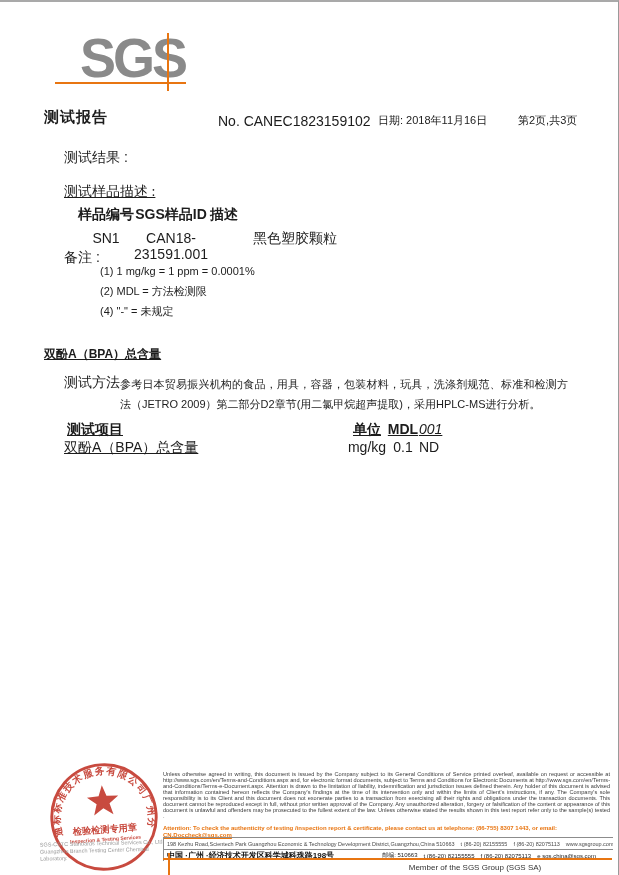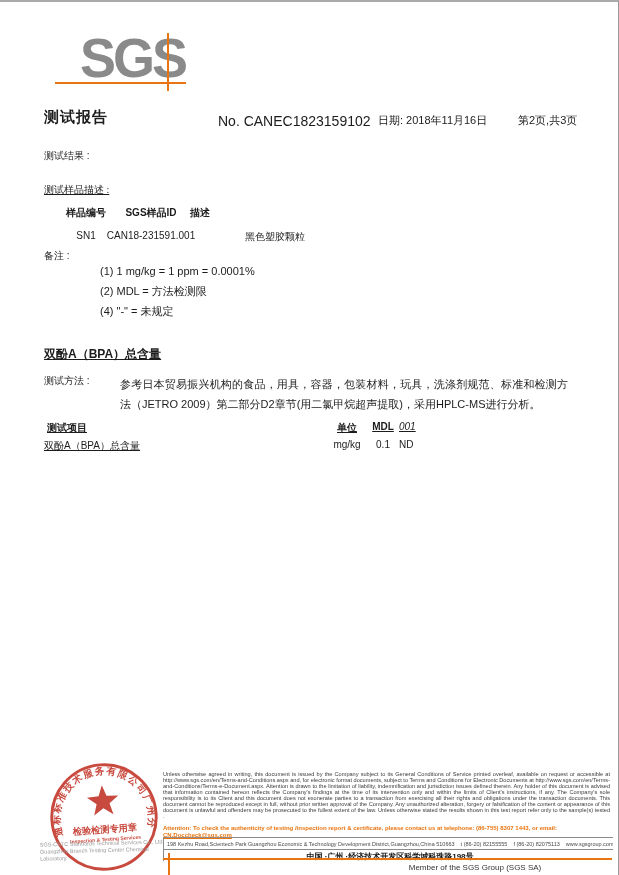--- a/index.html
+++ b/index.html
@@ -12,21 +12,21 @@
   
   .logo-text{left:80px;top:28px;font-size:54px;font-weight:bold;color:#8a8a8a;
     letter-spacing:-3px;line-height:1;transform:scaleY(1.04);}
   .logo-hline{left:55px;top:80px;width:131px;height:2px;background:#e87511;}
   .logo-vline{left:167px;top:31px;width:2px;height:58px;background:#e87511;}
   .report-title{left:44px;top:106px;font-size:15px;font-weight:bold;letter-spacing:1px;}
   .report-no{left:218px;top:111px;font-size:14px;}
   .report-date{left:378px;top:111px;font-size:11px;}
   .report-page{left:518px;top:111px;font-size:11px;}
   
-  .t11{font-size:10px;}
+  .t11{font-size:14px;margin-left:20px;}
   .results-label{left:44px;top:147px;}
   .sample-heading{left:44px;top:181px;text-decoration:underline;font-family:Liberation Serif, serif;}
   .s-c1{left:50px;width:72px;text-align:center;}
   .s-c2{left:106px;width:90px;text-align:center;}
   .s-c3{left:190px;width:170px;text-align:left;}
   .s-head{top:204px;font-weight:bold;}
   .s-row{top:228px;text-align:center;}
   .remarks-label{left:44px;top:247px;}
   .notes{left:100px;top:263px;width:330px;}
   .notes div{height:19.3px;font-size:11px;}
@@ -45,21 +45,21 @@
   .r-row.r-item{left:44px;}
   
   .disclaimer{left:163px;top:769px;width:447px;font-size:5.6px;line-height:1.07;
     text-align:justify;color:#3c3c3c;}
   .attention{left:163px;top:823px;width:447px;font-size:6px;line-height:1.15;
     color:#e87511;font-weight:bold;}
   .attention .mail{text-decoration:underline;}
   .addr-block{left:163px;top:835px;width:449px;border-top:1px solid #8c8c8c;border-left:1px solid #8c8c8c;}
   .addr-row{display:flex;align-items:center;gap:6px;padding:1px 0 1px 3px;height:9px;white-space:nowrap;overflow:hidden;}
   .addr-row.en{border-bottom:1px solid #8c8c8c;font-size:5.5px;color:#4a4a4a;}
-  .addr-row.cn{font-size:6px;color:#222;flex-direction:column;}
+  .addr-row.cn{font-size:6px;color:#222;}
   .addr-row.cn .zh{font-size:8px;font-weight:bold;color:#111;}
   .addr-row.cn .gap{width:36px;}
   .footer-hline{left:163px;top:856px;width:449px;height:2px;background:#e87511;}
   .footer-vline{left:168px;top:851px;width:2px;height:24px;background:#e87511;}
   .member-line{left:330px;top:861px;width:290px;text-align:center;font-size:8px;color:#333;}
   .company-lines{left:40px;top:838px;width:130px;font-size:5.5px;color:#9a9a9a;
     line-height:1.3;transform:rotate(-1.5deg);text-align:left;}
   .stamp{left:46px;top:757px;width:116px;height:116px;opacity:0.92;transform:rotate(-4deg);}
 </style>
 </head>

